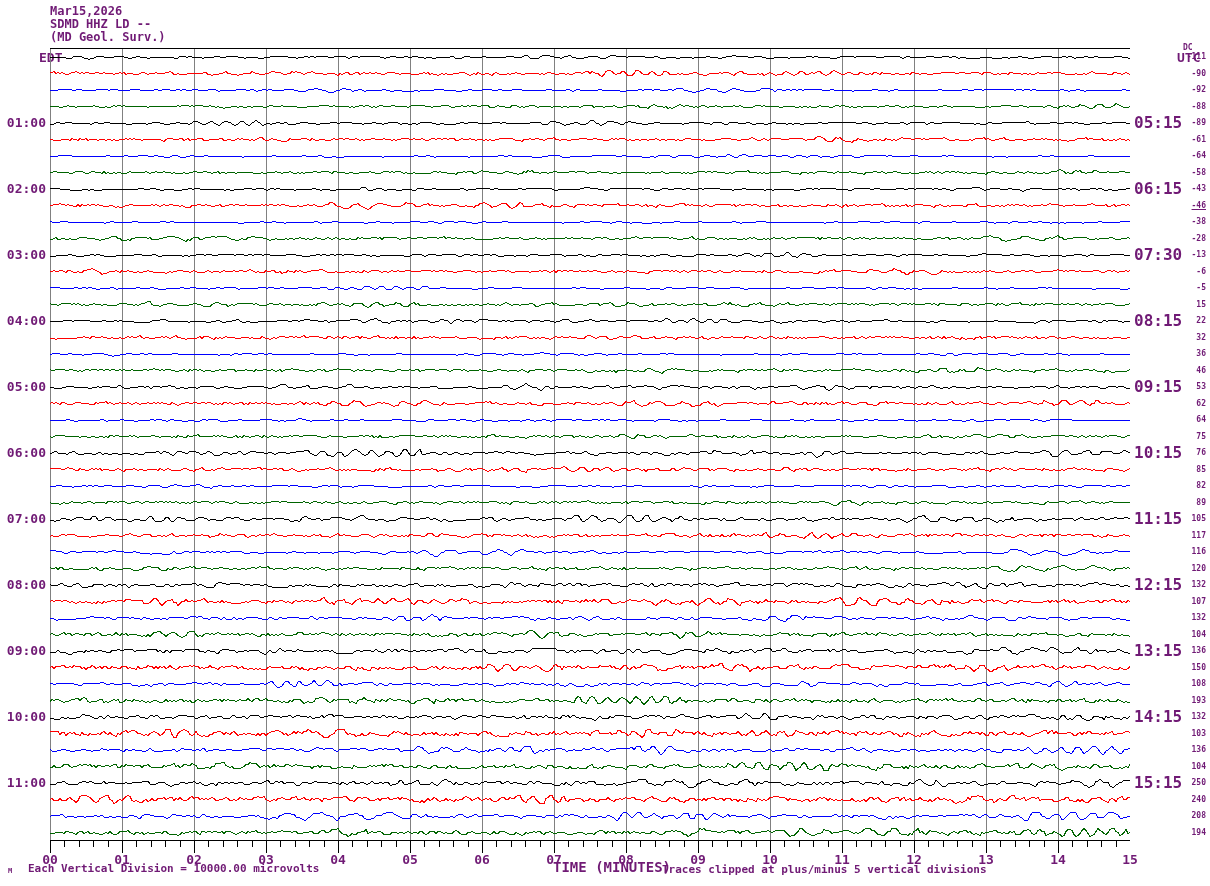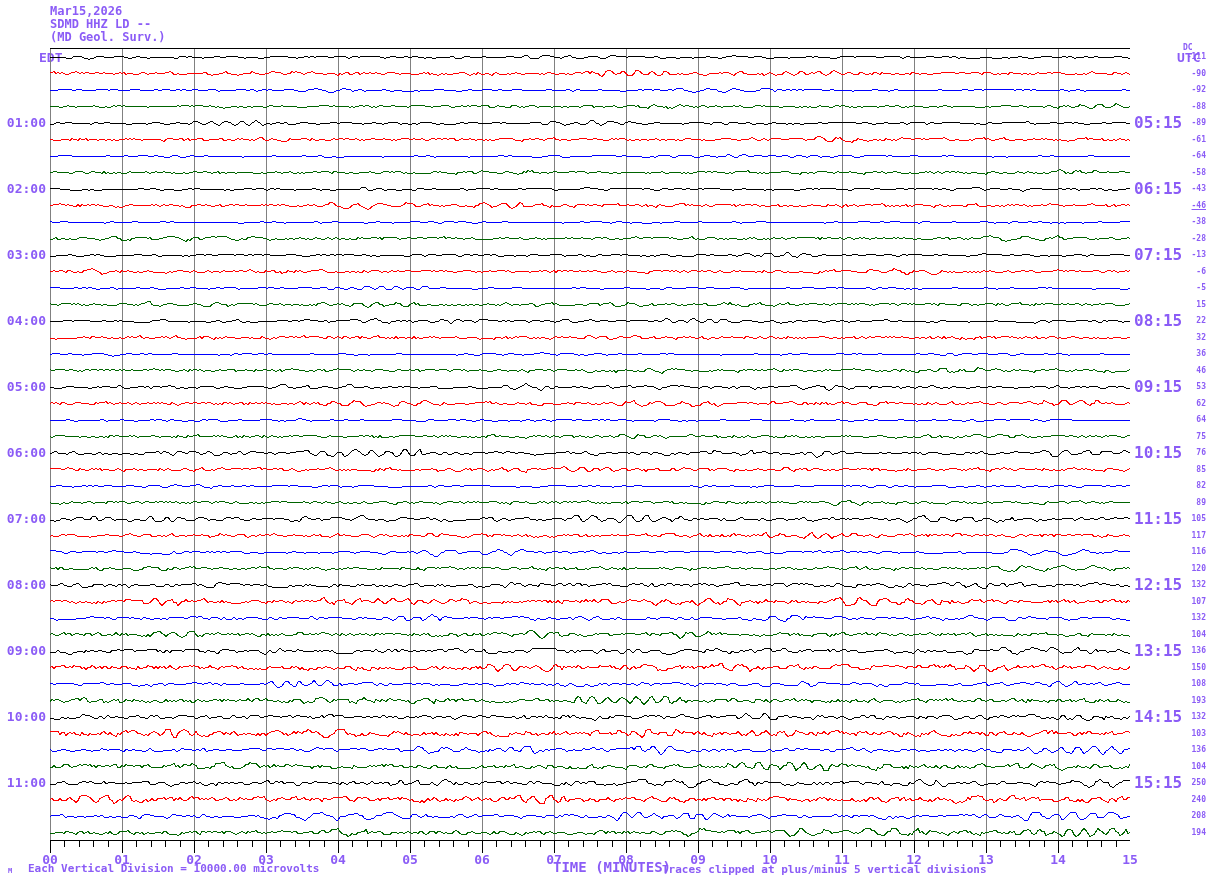--- a/index.html
+++ b/index.html
@@ -1,18 +1,18 @@
 <!DOCTYPE html>
 <html><head>
 <meta charset="utf-8">
 <style>
   html,body{margin:0;padding:0;background:#ffffff;}
   #app{
     position:relative;width:1210px;height:886px;background:#ffffff;overflow:hidden;
-    font-family:"DejaVu Sans Mono","Liberation Mono",monospace;color:#8b5cf6;
+    font-family:"DejaVu Sans Mono","Liberation Mono",monospace;color:#701a75;
   }
   .abs{position:absolute;white-space:pre;}
   .title-line{font-size:12px;font-weight:bold;line-height:13px;}
   .zone-label{font-size:13px;font-weight:bold;margin-left:37px;}
   .hour-label{font-size:13px;font-weight:bold;text-align:right;width:46px;height:16px;line-height:16px;}
   .utc-label{font-size:16px;font-weight:bold;height:16px;line-height:16px;}
   .dc-value{font-size:8px;font-weight:bold;width:30px;height:10px;line-height:10px;text-align:right;}
   .dc-header{font-size:8px;font-weight:bold;}
   .minute-label{font-size:13px;font-weight:bold;width:36px;text-align:center;height:14px;line-height:14px;}
   .footer-small{font-size:11px;font-weight:bold;}
@@ -42,21 +42,21 @@
       <div class="abs hour-label" style="left: 0px; top: 445px;">06:00</div>
       <div class="abs hour-label" style="left: 0px; top: 511px;">07:00</div>
       <div class="abs hour-label" style="left: 0px; top: 577px;">08:00</div>
       <div class="abs hour-label" style="left: 0px; top: 643px;">09:00</div>
       <div class="abs hour-label" style="left: 0px; top: 709px;">10:00</div>
       <div class="abs hour-label" style="left: 0px; top: 775px;">11:00</div>
     </div>
   <div id="right-times">
       <div class="abs utc-label" style="left: 1134px; top: 115px;">05:15</div>
       <div class="abs utc-label" style="left: 1134px; top: 181px;">06:15</div>
-      <div class="abs utc-label" style="left: 1134px; top: 247px;">07:15</div>
+      <div class="abs utc-label" style="left: 1134px; top: 247px;">07:30</div>
       <div class="abs utc-label" style="left: 1134px; top: 313px;">08:15</div>
       <div class="abs utc-label" style="left: 1134px; top: 379px;">09:15</div>
       <div class="abs utc-label" style="left: 1134px; top: 445px;">10:15</div>
       <div class="abs utc-label" style="left: 1134px; top: 511px;">11:15</div>
       <div class="abs utc-label" style="left: 1134px; top: 577px;">12:15</div>
       <div class="abs utc-label" style="left: 1134px; top: 643px;">13:15</div>
       <div class="abs utc-label" style="left: 1134px; top: 709px;">14:15</div>
       <div class="abs utc-label" style="left: 1134px; top: 775px;">15:15</div>
     </div>
   <div id="dc-column">

